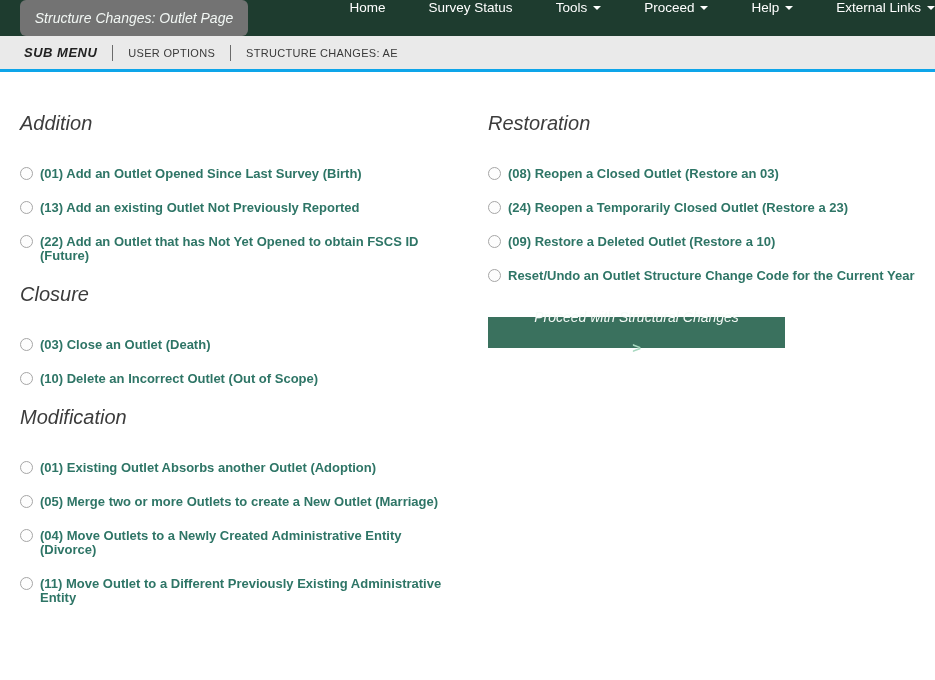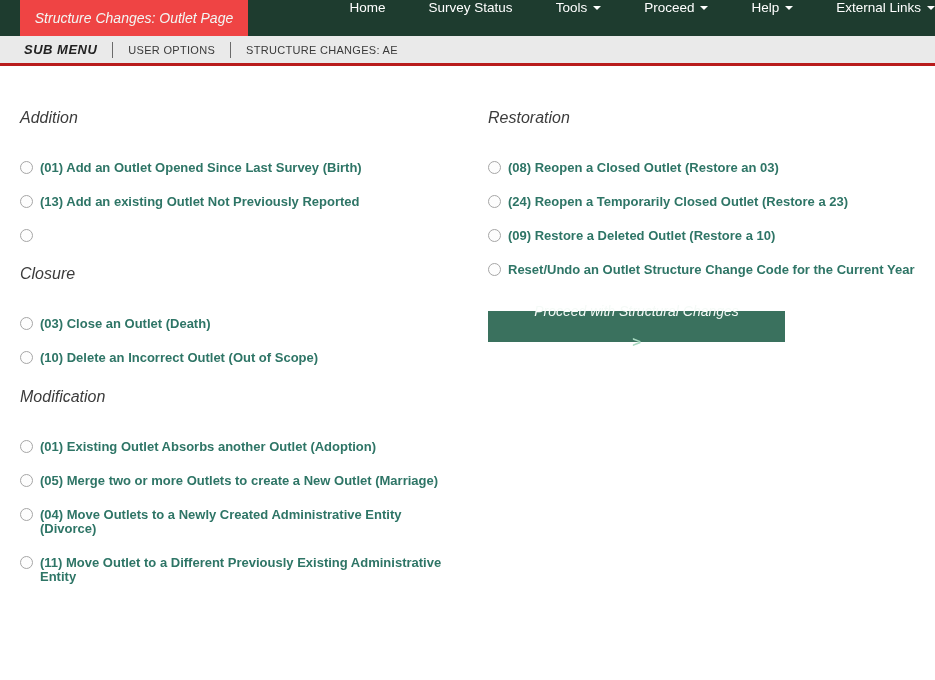--- a/index.html
+++ b/index.html
@@ -14,27 +14,28 @@
   
   .header {
     height: 36px;
     background: #1e3c2f;
     display: flex;
     align-items: stretch;
   }
   .title-tab {
     margin-left: 20px;
     width: 228px;
-    background: #ef4444;
+    background: #737373;
     display: flex;
     align-items: center;
     justify-content: center;
     color: #f2f7f4;
     font-style: italic;
     font-size: 14px;
+    border-radius: 6px;
   }
   .nav {
     margin-left: auto;
     display: flex;
     align-items: flex-start;
     gap: 43px;
   }
   .nav-item {
     color: #ffffff;
     font-size: 13.5px;
@@ -47,23 +48,23 @@
     display: inline-block;
     width: 0; height: 0;
     border-left: 4px solid transparent;
     border-right: 4px solid transparent;
     border-top: 4px solid #ffffff;
     margin-left: 6px;
   }
 
   
   .submenu {
-    height: 30px;
+    height: 36px;
     background: #eaeaea;
-    border-bottom: 3px solid #b91c1c;
+    border-bottom: 3px solid #0ea5e9;
     display: flex;
     align-items: center;
     padding-left: 24px;
   }
   .submenu-title {
     font-size: 13px;
     font-weight: bold;
     font-style: italic;
     color: #222222;
     letter-spacing: 0.5px;
@@ -84,21 +85,21 @@
   
   .content {
     display: flex;
     padding: 40px 0 0 20px;
   }
   .col-left { width: 468px; flex: none; }
   .col-right { flex: 1; min-width: 0; }
 
   .section + .section { margin-top: 12px; }
   .section-heading {
-    font-size: 16px;
+    font-size: 20px;
     font-weight: normal;
     font-style: italic;
     color: #3c3c3c;
     line-height: 23px;
     margin-bottom: 32px;
   }
 
   .option {
     display: flex;
     align-items: flex-start;
@@ -196,20 +197,21 @@
       <div class="option">
         <span class="radio"></span>
         <span class="option-label">(01) Add an Outlet Opened Since Last Survey (Birth)</span>
       </div>
       <div class="option">
         <span class="radio"></span>
         <span class="option-label">(13) Add an existing Outlet Not Previously Reported</span>
       </div>
       <div class="option">
         <span class="radio"></span>
+        <span class="option-label">(22) Add an Outlet that has Not Yet Opened to obtain FSCS ID (Future)</span>
       </div>
     </div>
 
     <div class="section">
       <h2 class="section-heading">Closure</h2>
       <div class="option">
         <span class="radio"></span>
         <span class="option-label">(03) Close an Outlet (Death)</span>
       </div>
       <div class="option">

